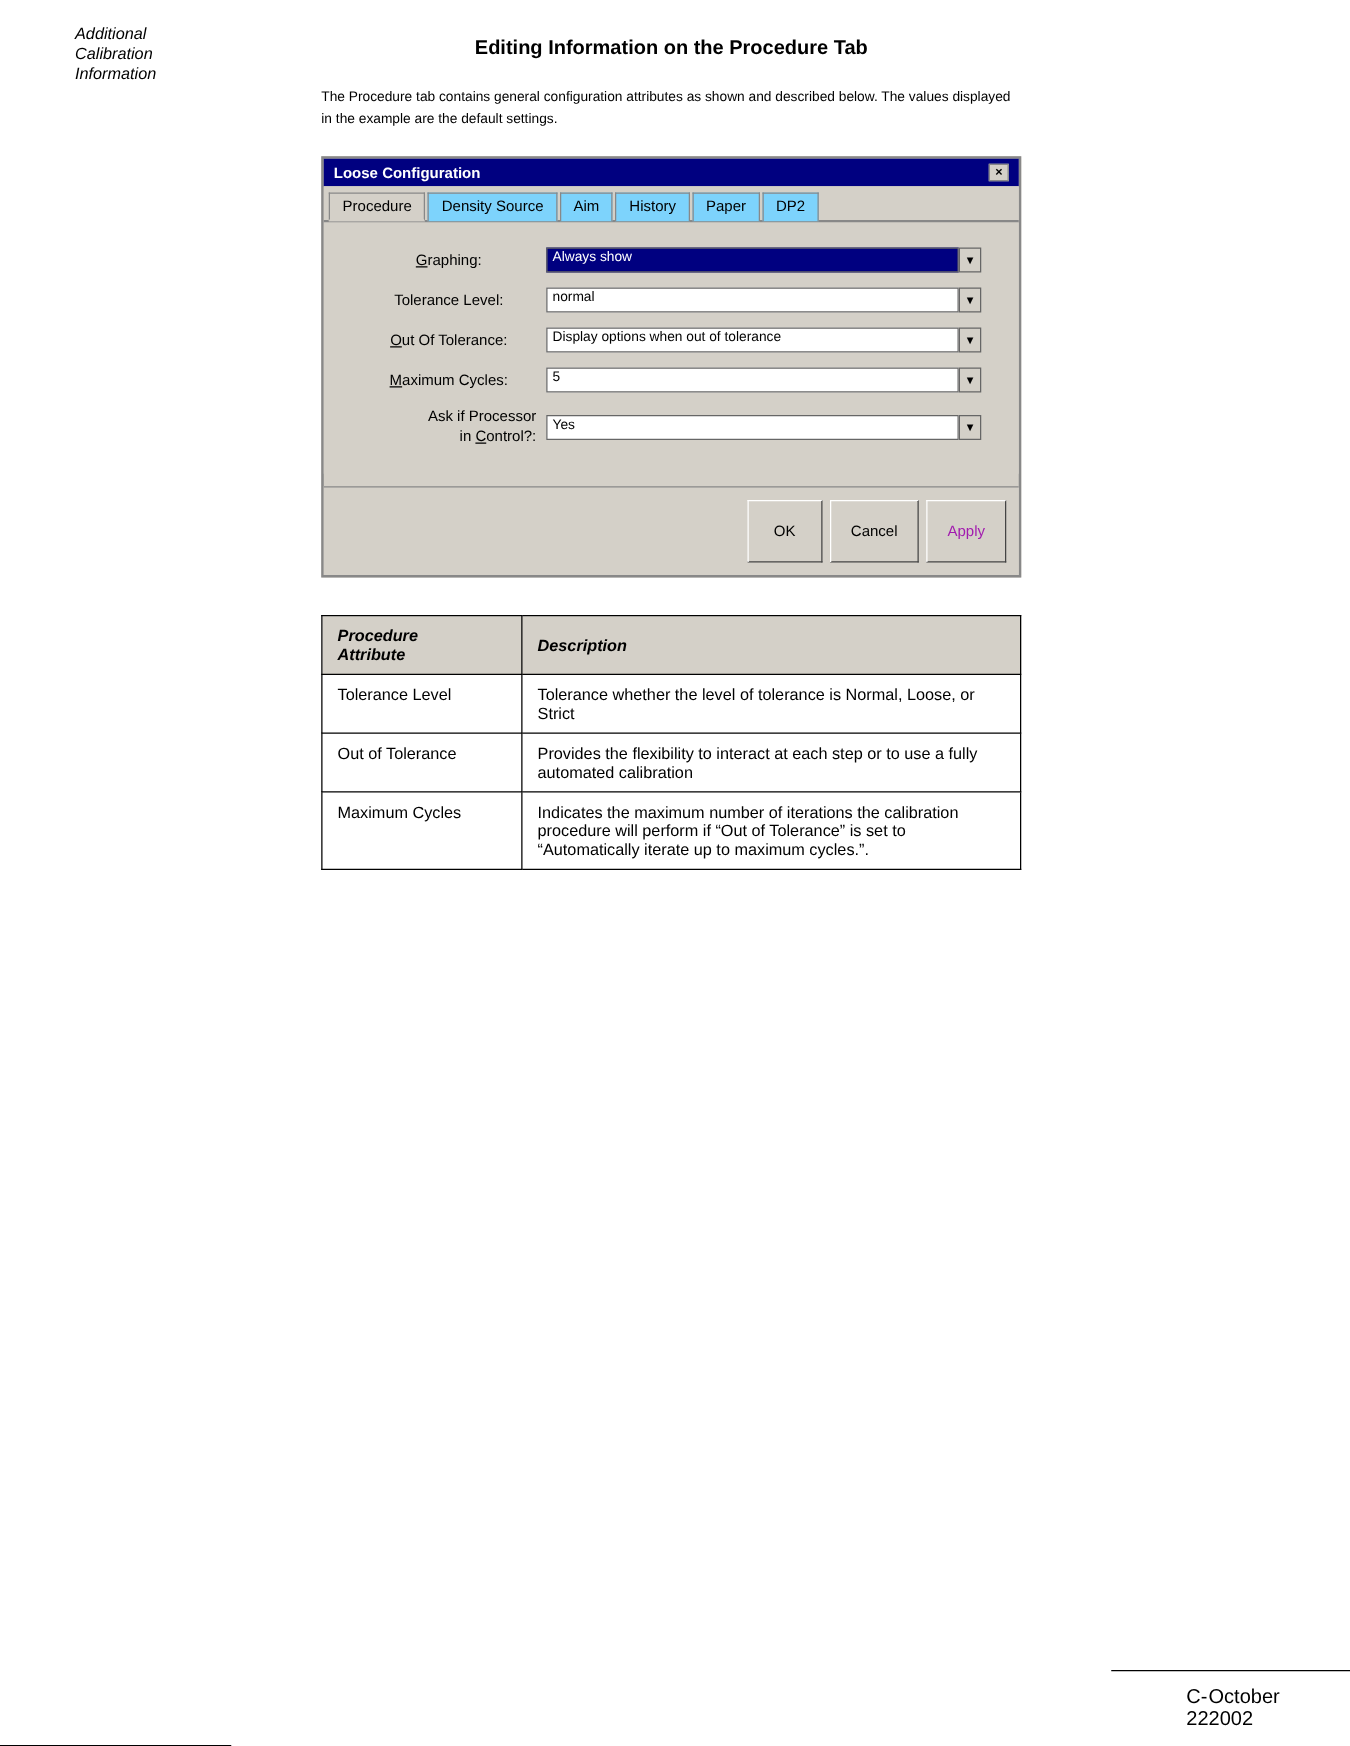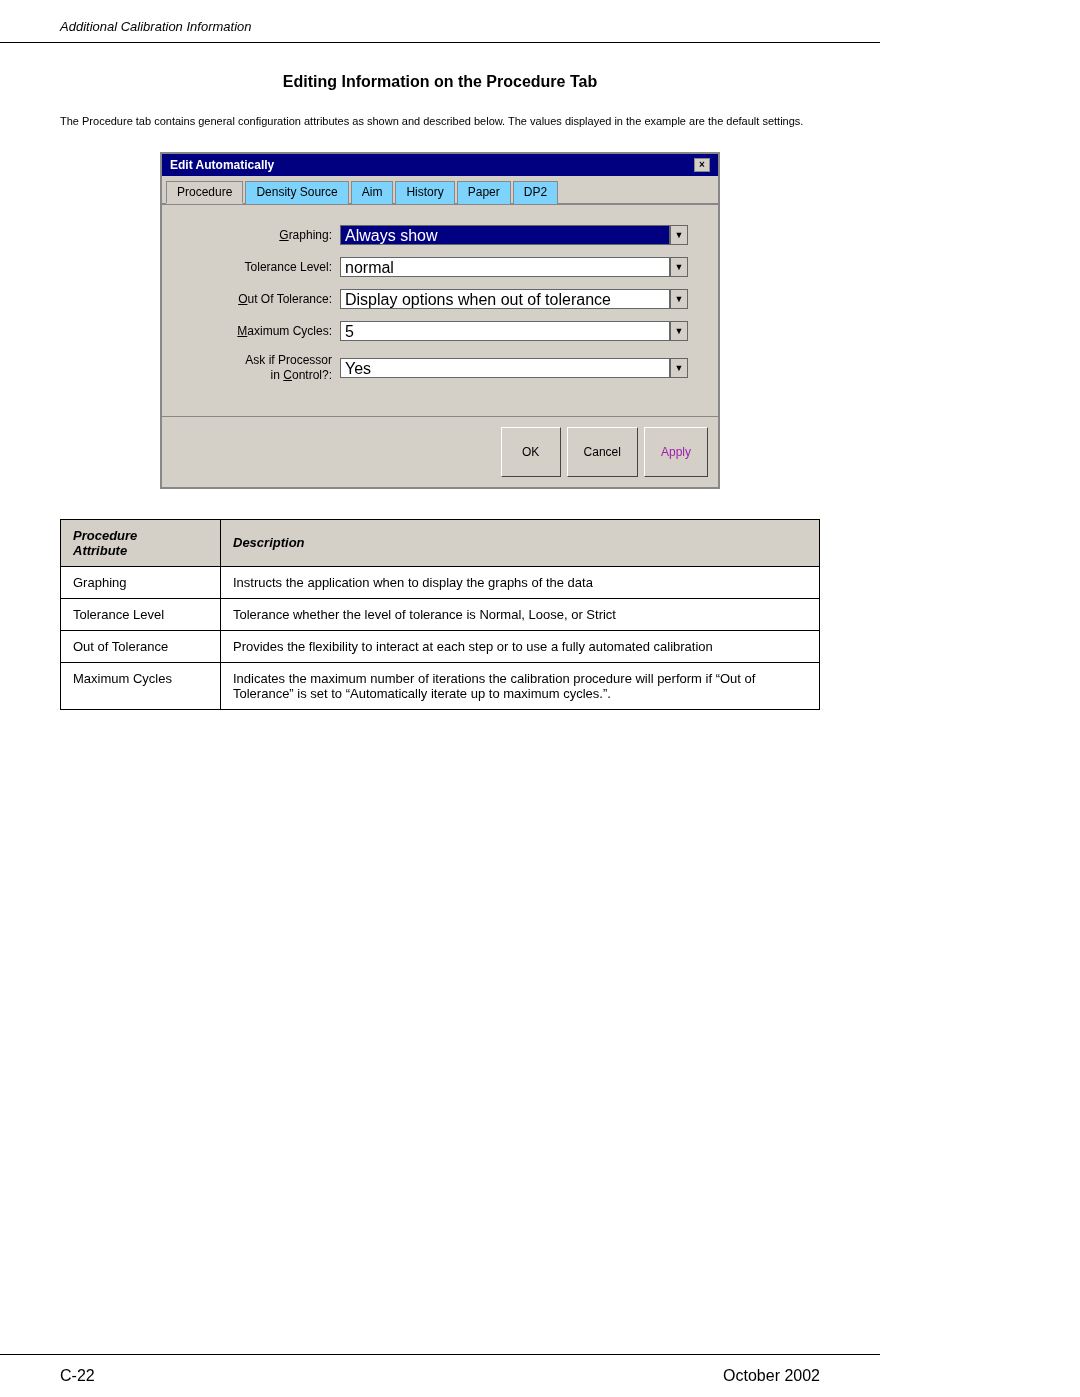--- a/index.html
+++ b/index.html
@@ -11,21 +11,22 @@
       width: 1080px;
       min-height: 1397px;
       position: relative;
     }
 
     .page-container {
       width: 880px;
       min-height: 1397px;
       padding: 0;
       display: flex;
-      flex-direction: column;
+      flex-direction: row;
+      gap: 12px;
     }
 
     
     .page-header {
       padding: 18px 60px 8px 60px;
       border-bottom: 1px solid #000;
       margin-bottom: 0;
     }
     .page-header-title {
       font-style: italic;
@@ -120,42 +121,42 @@
       background: #d4d0c8;
     }
 
     .form-row {
       display: flex;
       align-items: center;
       margin-bottom: 12px;
     }
 
     .form-label {
-      text-align: right;
+      text-align: center;
       width: 140px;
       margin-right: 8px;
       font-size: 12px;
       flex-shrink: 0;
     }
 
     .form-label .underline {
       text-decoration: underline;
     }
 
     .form-control-select {
       display: flex;
       align-items: center;
       flex: 1;
     }
 
     .select-box {
       border: 1px solid #666;
       background: #fff;
       height: 20px;
-      font-size: 16px;
+      font-size: 11px;
       padding: 1px 4px;
       flex: 1;
     }
 
     .select-box.highlighted {
       background: #000080;
       color: #fff;
     }
 
     .dropdown-arrow {
@@ -256,21 +257,21 @@
 
   <div class="main-content">
 
     <div class="section-title">Editing Information on the Procedure Tab</div>
 
     <p class="intro-text">The Procedure tab contains general configuration attributes as shown and described below. The values displayed in the example are the default settings.</p>
 
     <div class="dialog-box">
 
       <div class="dialog-titlebar">
-        <span>Edit Automatically</span>
+        <span>Loose Configuration</span>
         <div class="dialog-close-btn">×</div>
       </div>
 
       <div class="tab-bar">
         <div class="tab active">Procedure</div>
         <div class="tab">Density Source</div>
         <div class="tab">Aim</div>
         <div class="tab">History</div>
         <div class="tab">Paper</div>
         <div class="tab">DP2</div>
@@ -329,24 +330,20 @@
     </div>
 
     <table class="info-table">
       <thead>
         <tr>
           <th><em>Procedure<br>Attribute</em></th>
           <th><em>Description</em></th>
         </tr>
       </thead>
       <tbody>
-        <tr>
-          <td>Graphing</td>
-          <td>Instructs the application when to display the graphs of the data</td>
-        </tr>
         <tr>
           <td>Tolerance Level</td>
           <td>Tolerance whether the level of tolerance is Normal, Loose, or Strict</td>
         </tr>
         <tr>
           <td>Out of Tolerance</td>
           <td>Provides the flexibility to interact at each step or to use a fully automated calibration</td>
         </tr>
         <tr>
           <td>Maximum Cycles</td>

